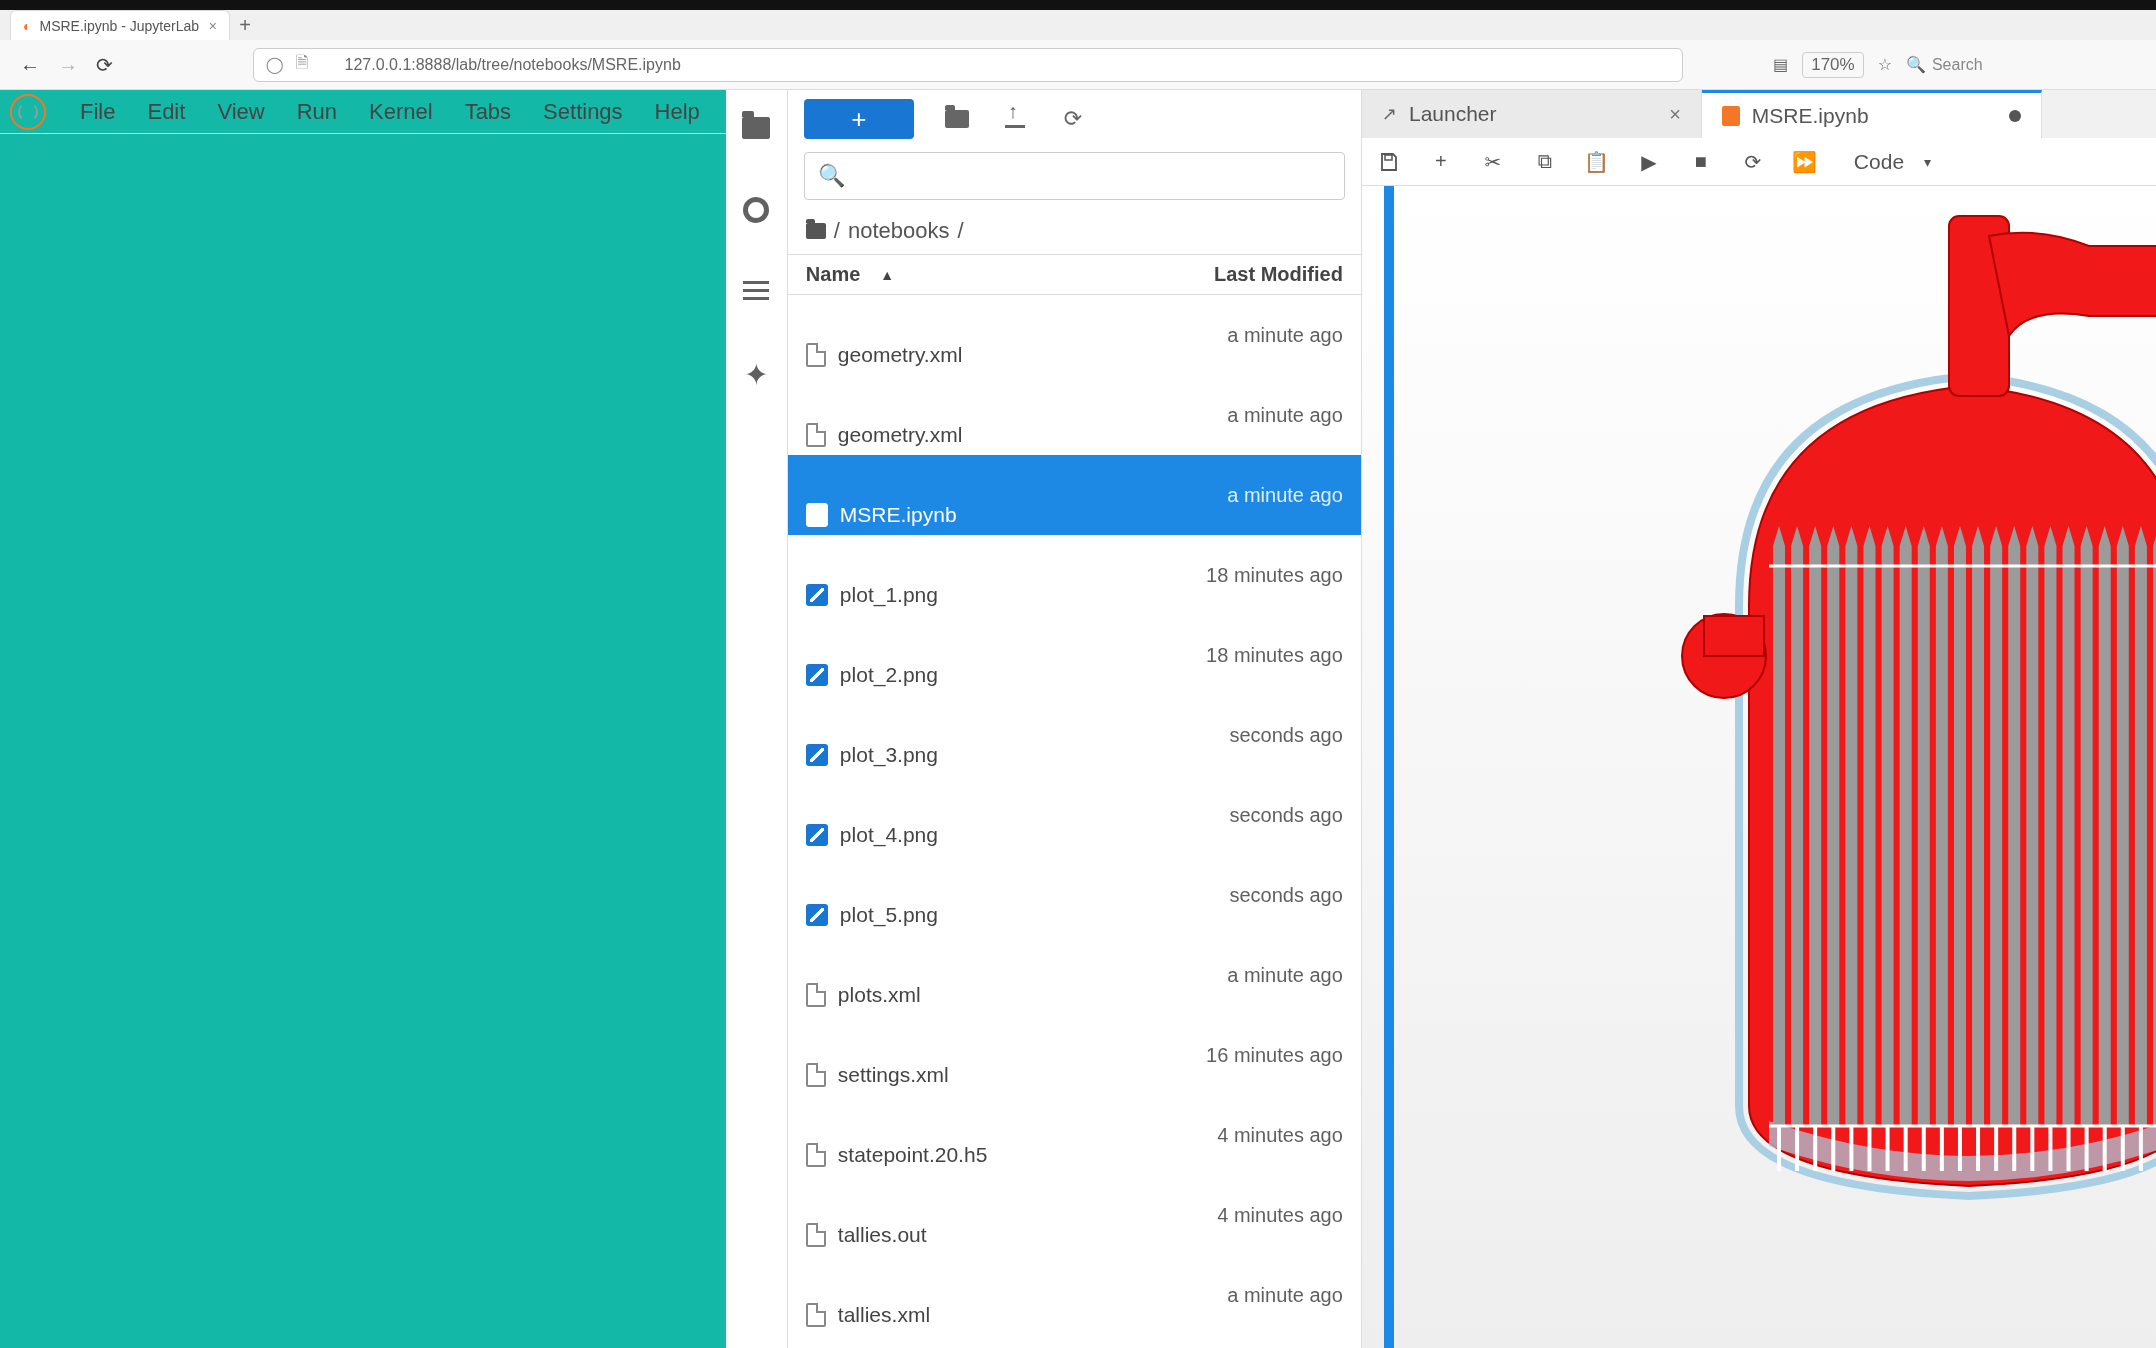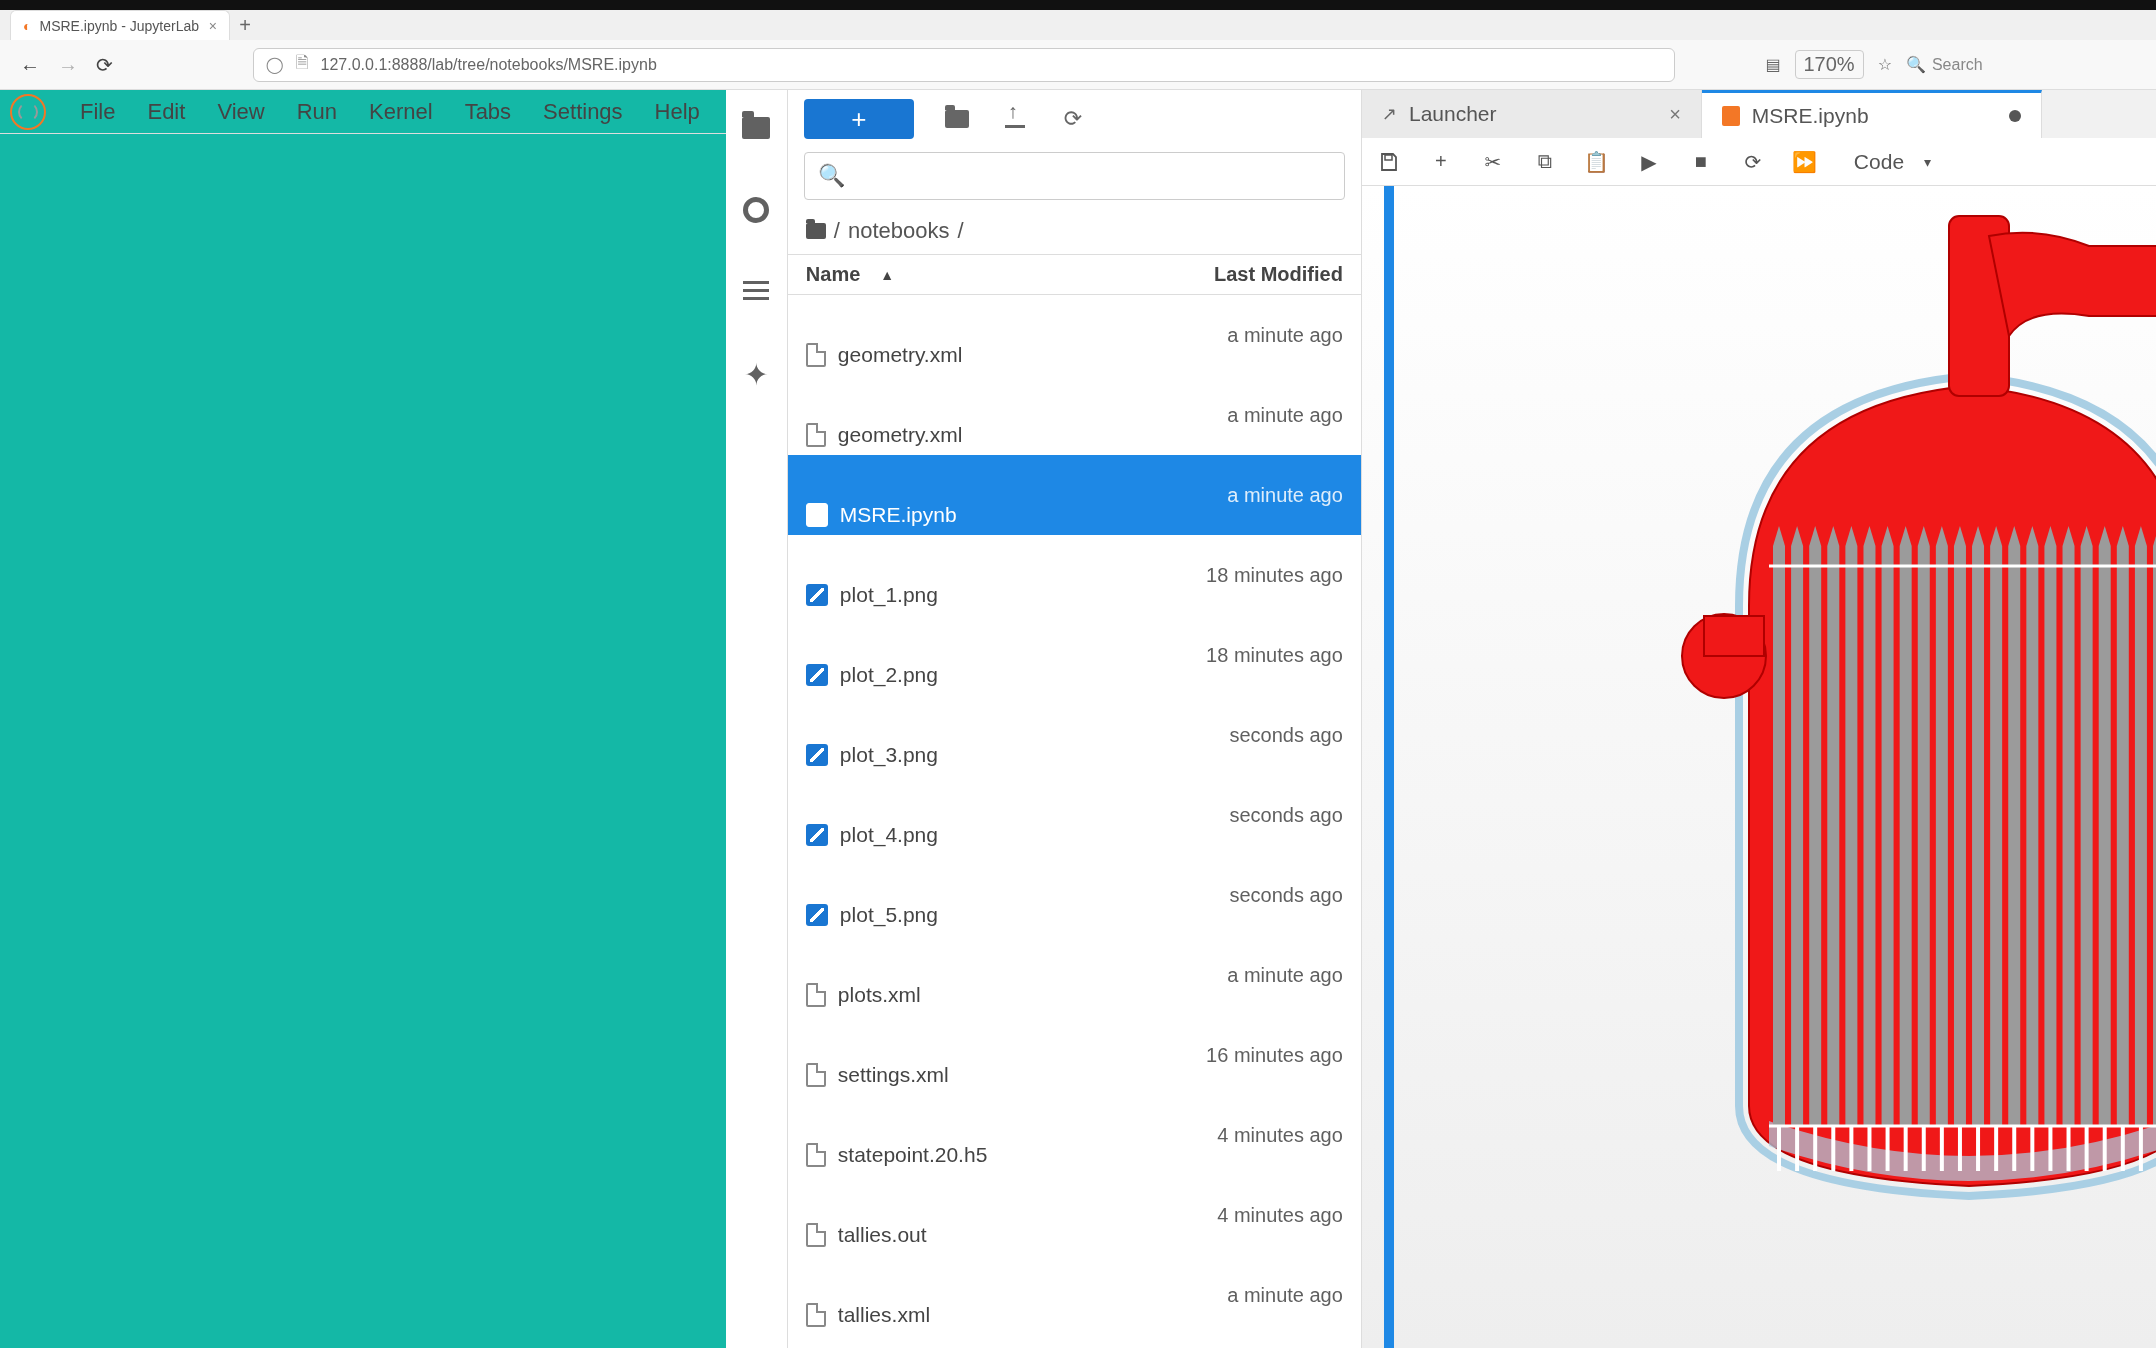--- a/index.html
+++ b/index.html
@@ -10,21 +10,21 @@
   .browser-tabbar { height: 40px; background: #f0f0f0; display: flex; align-items: flex-end; padding: 0 10px; border-top: 10px solid #111; }
   .browser-tab { height: 30px; min-width: 220px; background: #fff; border-radius: 6px 6px 0 0; display: flex; align-items: center; padding: 0 12px; font-size: 14px; color: #555; gap: 8px; border: 1px solid #ddd; border-bottom: none; }
   .browser-tab .jicon { color: #f37726; font-weight: bold; }
   .new-tab-btn { width: 30px; height: 30px; display: flex; align-items: center; justify-content: center; color: #666; font-size: 20px; cursor: pointer; }
   .browser-toolbar { height: 50px; background: #f8f8f8; border-bottom: 1px solid #ddd; display: flex; align-items: center; padding: 0 20px; gap: 20px; }
   .nav-btns { display: flex; gap: 18px; color: #444; font-size: 20px; }
   .nav-btn { cursor: pointer; }
   .url-bar-area { flex: 1; display: flex; align-items: center; gap: 12px; background: #fff; border: 1px solid #ccc; border-radius: 6px; height: 34px; padding: 0 12px; font-size: 16px; color: #666; margin: 0 70px 0 120px;}
   .url-icons { display: flex; gap: 10px; color: #888; align-items: center;}
   .right-tools { display: flex; gap: 14px; align-items: center; color: #666; font-size: 16px;}
-  .zoom-badge { border: 1px solid #ccc; border-radius: 4px; padding: 2px 8px; font-size: 20px;}
+  .zoom-badge { border: 1px solid #ccc; border-radius: 4px; padding: 2px 8px; font-size: 17px;}
   .search-box { display: flex; align-items: center; gap: 6px; color: #888; font-size: 16px; width: 230px;}
 
   
   .jlab { flex: 1; background: #14b8a6; display: flex; flex-direction: row; }
   .jlab-menubar { height: 44px; display: flex; align-items: center; padding: 0 10px; border-bottom: 1px solid #ddd; gap: 6px; }
   .jlab-logo { width: 36px; height: 36px; border: 2px solid #f37726; border-radius: 50%; margin-right: 12px; position: relative;}
   .jlab-logo::after { content:""; position:absolute; inset:6px; border:2px solid #999; border-radius:50%; border-top-color:transparent; border-bottom-color:transparent;}
   .menu-item { padding: 6px 16px; font-size: 22px; color: #444; cursor: pointer; border-radius: 3px;}
 
   .jlab-body { flex: 1; display: flex; min-height: 0;}
@@ -101,21 +101,21 @@
 
   <div class="browser-toolbar">
     <div class="nav-btns">
       <span class="nav-btn">←</span>
       <span class="nav-btn" style="opacity:.4;">→</span>
       <span class="nav-btn">⟳</span>
     </div>
     <div class="url-bar-area">
       <span class="url-icons">◯</span>
       <span class="url-icons">🗎</span>
-      <span style="flex:1;">127.0.0.1:8888/lab/tree/notebooks/MSRE.ipynb</span>
+      <span style="flex:1;margin-left:24px;">127.0.0.1:8888/lab/tree/notebooks/MSRE.ipynb</span>
     </div>
     <div class="right-tools">
       <span>▤</span>
       <span class="zoom-badge">170%</span>
       <span>☆</span>
       <div class="search-box">
         <span>🔍</span>
         <span>Search</span>
       </div>
     </div>

